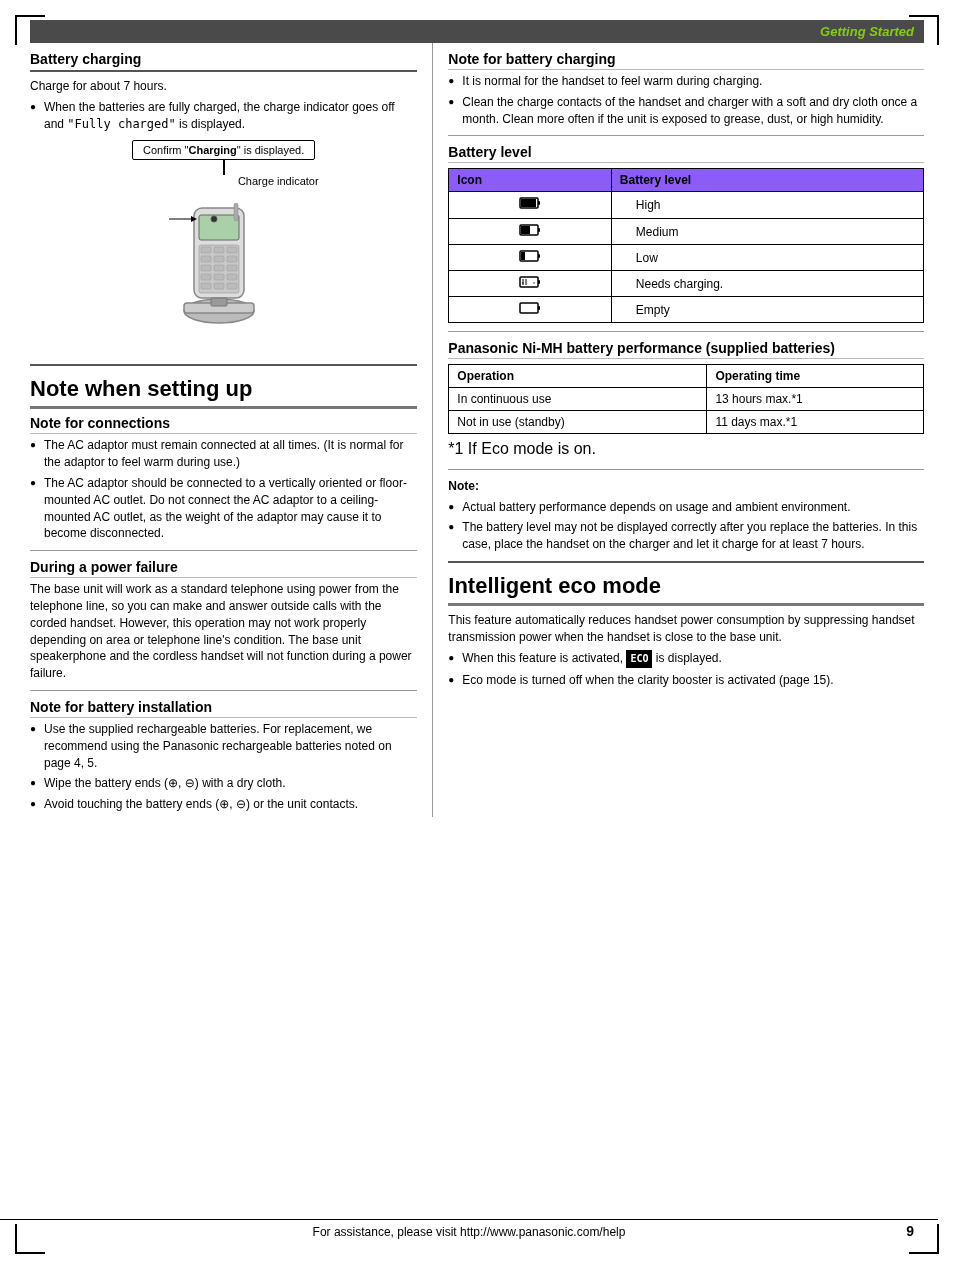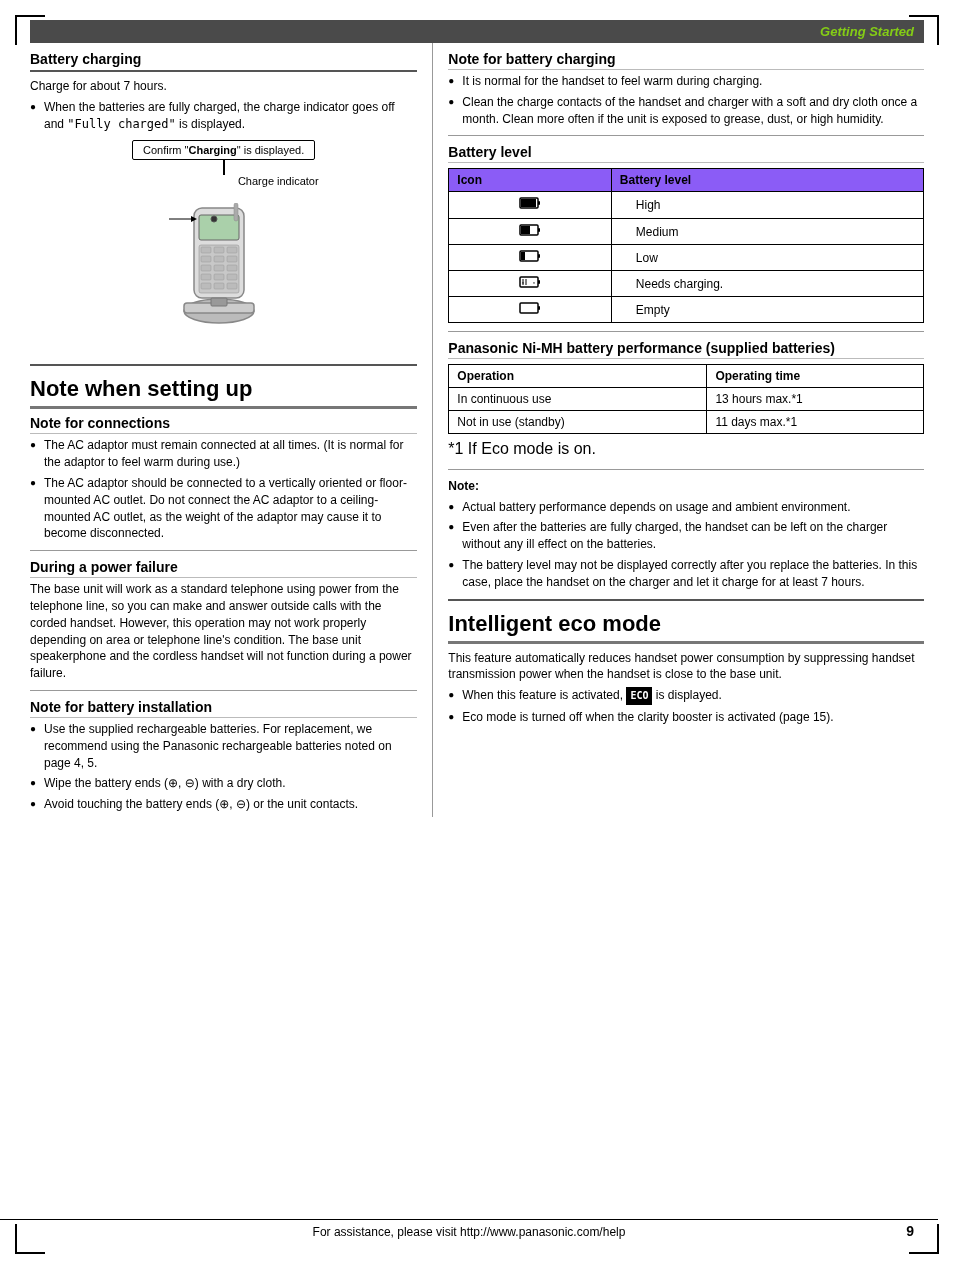--- a/index.html
+++ b/index.html
@@ -439,21 +439,20 @@
       </table>
       <p class="footnote">*1   If Eco mode is on.</p>
 
       <hr class="divider">
 
       <p>
         <span class="note-label">Note:</span>
       </p>
       <ul class="bullet-list">
         <li>Actual battery performance depends on usage and ambient environment.</li>
-        <li>Even after the batteries are fully charged, the handset can be left on the charger without any ill effect on the batteries.</li>
         <li>The battery level may not be displayed correctly after you replace the batteries. In this case, place the handset on the charger and let it charge for at least 7 hours.</li>
       </ul>
 
       <hr class="divider-strong">
 
       <div class="section-title-large">Intelligent eco mode</div>
       <p>This feature automatically reduces handset power consumption by suppressing handset transmission power when the handset is close to the base unit.</p>
       <ul class="bullet-list">
         <li>
           <span>When this feature is activated, </span><span class="eco-badge">ECO</span><span> is displayed.</span>

